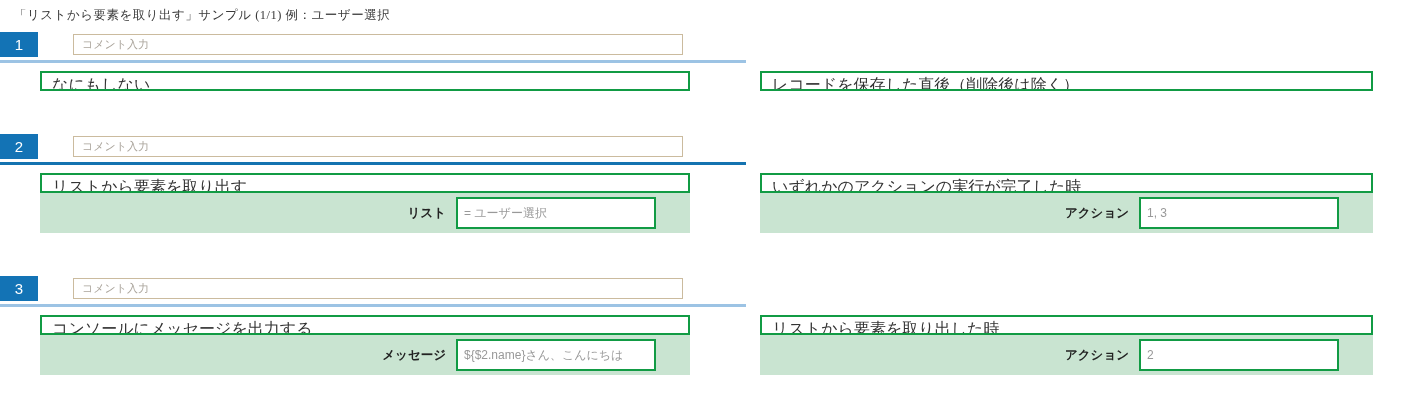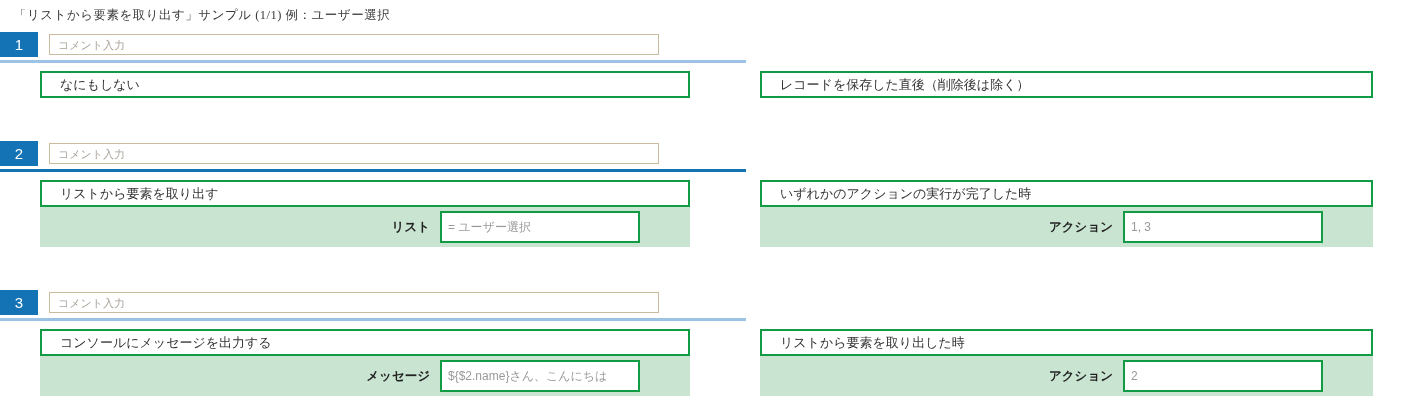--- a/index.html
+++ b/index.html
@@ -21,59 +21,59 @@
   .step-header { position: relative; height: 25px; }
   .step-badge {
     position: absolute; left: 0; top: 0;
     width: 38px; height: 25px;
     background: #1373b5;
     color: #ffffff;
     font-size: 15px;
     display: flex; align-items: center; justify-content: center;
   }
   .comment-input {
-    position: absolute; left: 49px; top: 2px;
+    position: absolute; left: 73px; top: 2px;
     width: 610px; height: 21px;
     border: 1px solid #cbbb9e;
     background: #ffffff;
     font-size: 11px;
     color: #777777;
     padding: 0 8px;
     outline: none;
-    font-family: Liberation Serif, serif;
+    font-family: Liberation Mono, monospace;
   }
   .comment-input::placeholder { color: #aaa49b; }
 
   .step-underline { width: 746px; height: 3px; margin-top: 3px; background: #9cc3e4; }
 
   .step-content { display: flex; align-items: flex-start; margin-top: 8px; }
   .col { display: flex; flex-direction: column; }
   .col-action  { margin-left: 40px; width: 650px; }
   .col-trigger { margin-left: 70px; width: 613px; }
 
   .title-box {
     border: 2px solid #119b44;
     background: #ffffff;
-    height: 27px;
+    height: 20px;
     line-height: 23px;
-    padding: 0 18px;
-    font-size: 13px;
+    padding: 0 10px;
+    font-size: 16px;
     color: #333333;
     cursor: pointer;
     white-space: nowrap;
     overflow: hidden;
   }
 
   .param-area {
     background: #c9e4d1;
     height: 40px;
     display: flex;
     align-items: center;
     justify-content: flex-end;
-    padding-right: 50px;
+    padding-right: 34px;
   }
   .param-label {
     font-weight: bold;
     font-size: 12.5px;
     color: #222222;
     margin-right: 10px;
     white-space: nowrap;
   }
   .param-input {
     width: 200px; height: 32px;

